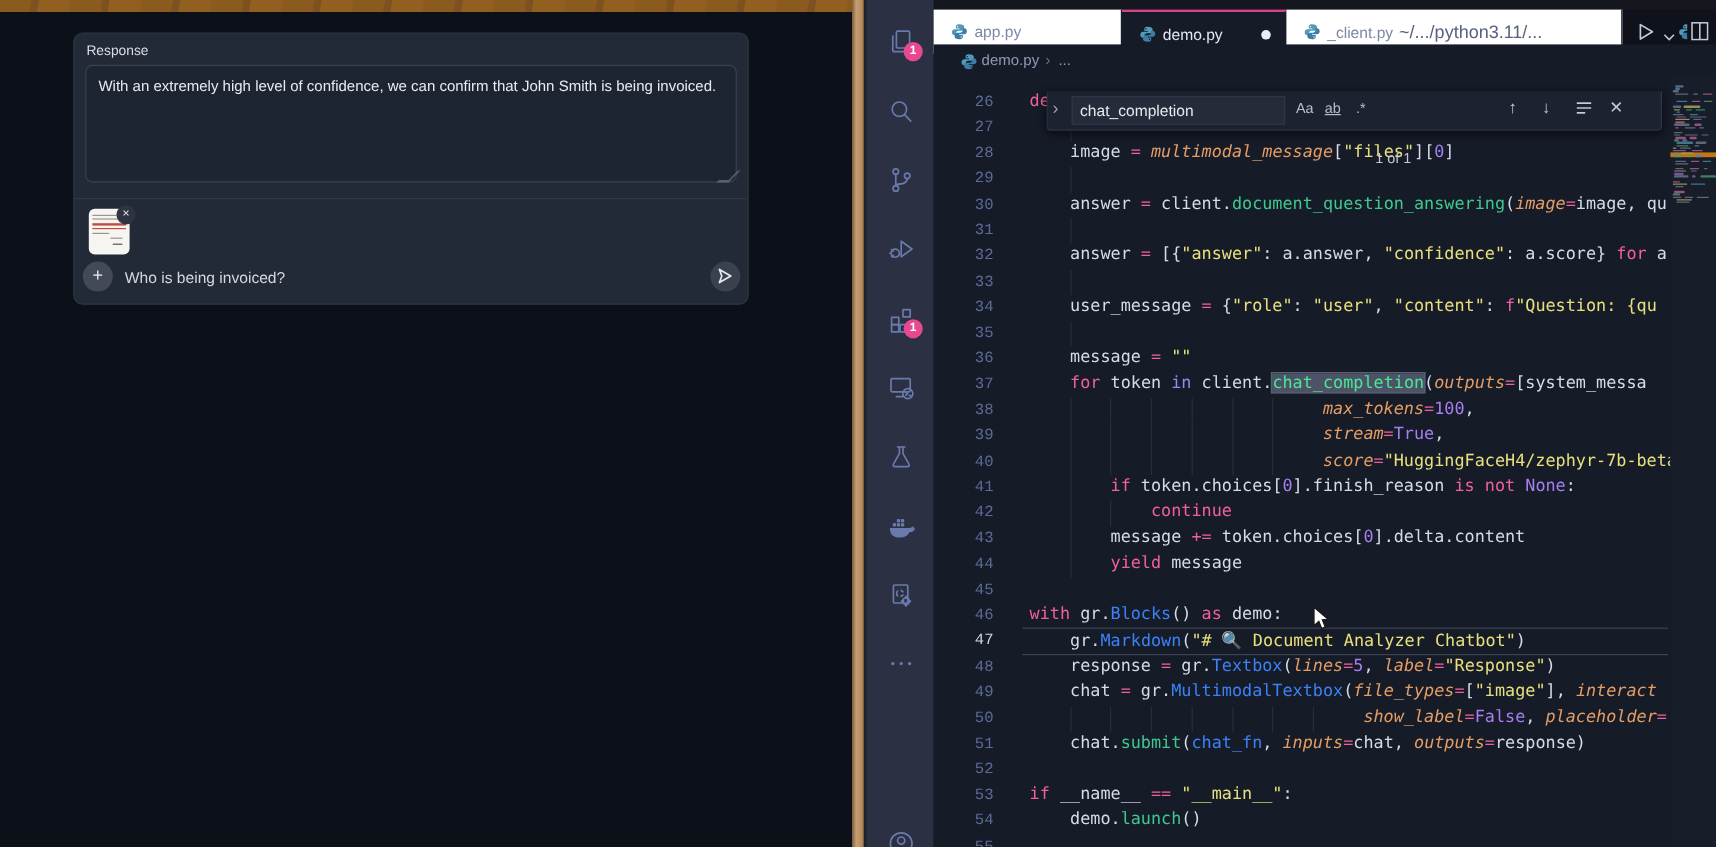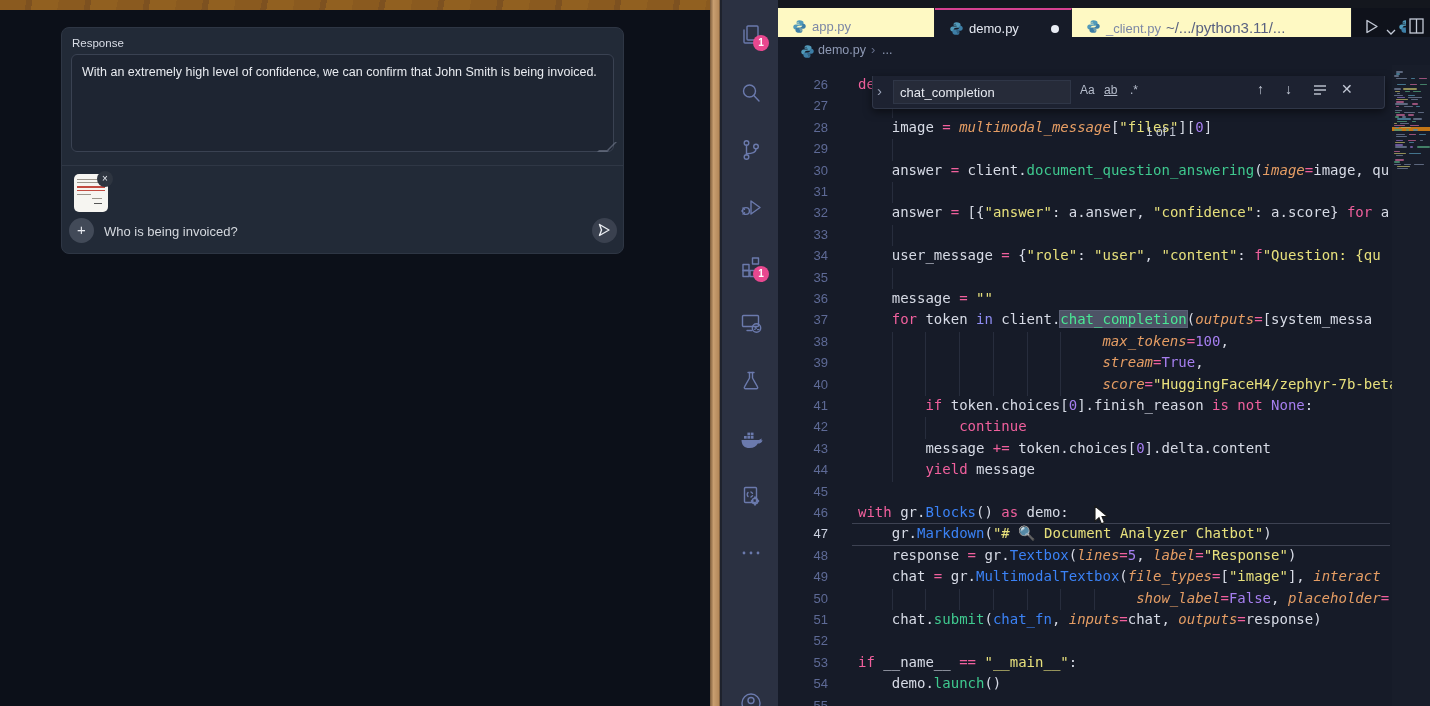--- a/index.html
+++ b/index.html
@@ -32,38 +32,38 @@
   #send-btn svg{position:absolute;left:6px;top:5px;}
   
   #vscode{position:absolute;left:720px;top:0;width:710px;height:706px;background:#161b28;}
   #vs-top{position:absolute;left:0;top:0;width:710px;height:8px;background:#14171e;}
   #activity-bar{position:absolute;left:0;top:0;width:58px;height:706px;background:#2b3142;border-left:2px solid #1e222d;box-sizing:border-box;}
   .act-item{position:absolute;left:0;width:58px;height:48px;cursor:pointer;}
   .act-item svg{position:absolute;left:17px;top:12px;stroke:#6b7aad;fill:none;stroke-width:1.4;stroke-linecap:round;stroke-linejoin:round;}
   .act-badge{position:absolute;left:31px;top:24px;width:16px;height:16px;border-radius:50%;background:#e8488f;
     color:#fff;font-size:10px;font-weight:bold;line-height:16px;text-align:center;}
   #tabbar{position:absolute;left:58px;top:8px;width:652px;height:37px;background:#0f121b;}
-  .tab{position:absolute;top:0;height:37px;background:#fef9c3;border-right:1px solid #1a1e29;box-sizing:border-box;cursor:pointer;}
+  .tab{position:absolute;top:0;height:37px;background:#ffffff;border-right:1px solid #1a1e29;box-sizing:border-box;cursor:pointer;}
   .tab.active{background:#161b28;border-top:2px solid #d6418f;}
   .tab .py-icon{position:absolute;left:14px;top:11px;}
   .tab .tab-label{position:absolute;left:34px;top:11px;font-size:13px;color:#7d88a6;white-space:nowrap;}
   .tab.active .tab-label{color:#e4e8f1;}
   .tab .tab-desc{font-size:15px;color:#596180;margin-left:5px;}
   .tab .mod-dot{position:absolute;right:12px;top:15px;width:8px;height:8px;border-radius:50%;background:#e8ecf4;}
   #tab-overflow-icon{position:absolute;left:620px;top:11px;width:8px;height:16px;overflow:hidden;}
   #editor-actions{position:absolute;left:58px;top:8px;width:652px;height:0;}
   .ed-action{position:absolute;top:10px;color:#c3c9d6;cursor:pointer;}
   #breadcrumb{position:absolute;left:58px;top:37px;width:652px;height:28px;background:#161b28;}
   #breadcrumb .py-icon{position:absolute;left:22px;top:7px;}
   .bc-text{position:absolute;top:6px;font-size:12.5px;color:#8e99b4;cursor:pointer;}
   .bc-sep{position:absolute;top:5px;font-size:13px;color:#646e8a;}
   
   #editor-clip{position:absolute;left:58px;top:65px;width:614px;height:641px;overflow:hidden;background:#161b28;}
   .code-row{position:absolute;left:0;width:680px;height:21.4px;}
-  .ln{position:absolute;left:0;top:2px;width:50px;text-align:right;font-family:Liberation Sans, sans-serif;
+  .ln{position:absolute;left:0;top:2px;width:50px;text-align:right;font-family:Liberation Mono, monospace;
       font-size:13px;color:#5e6a96;}
   .ln.cur{color:#ccd2e0;}
   .code{position:absolute;left:80px;top:1px;font-family:"DejaVu Sans Mono",monospace;font-size:14px;
         white-space:pre;color:#d7dbe6;}
   .guide{position:absolute;top:0;width:1px;height:21.4px;background:#272d3d;}
   .tk-k{color:#f0609d}.tk-v{color:#8f8df2}.tk-s{color:#e7e07c}.tk-f{color:#3fc98f}
   .tk-c{color:#3b82f6}.tk-p{color:#e59d64;font-style:italic}.tk-n{color:#a67ff0}.tk-t{color:#d7dbe6}
   .tk-m{color:#4ae795;background:#4d5366;box-shadow:0 0 0 1px #5a6075;}
   #current-line{position:absolute;left:74px;width:538px;height:22.4px;border-top:1px solid #3d4252;
     border-bottom:1px solid #3d4252;box-sizing:border-box;}

